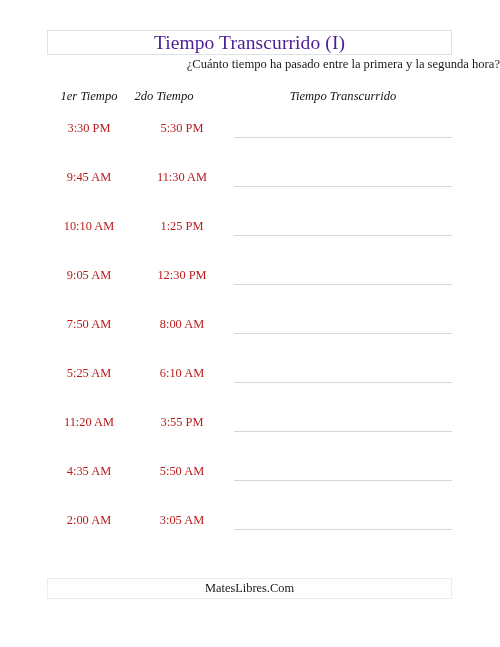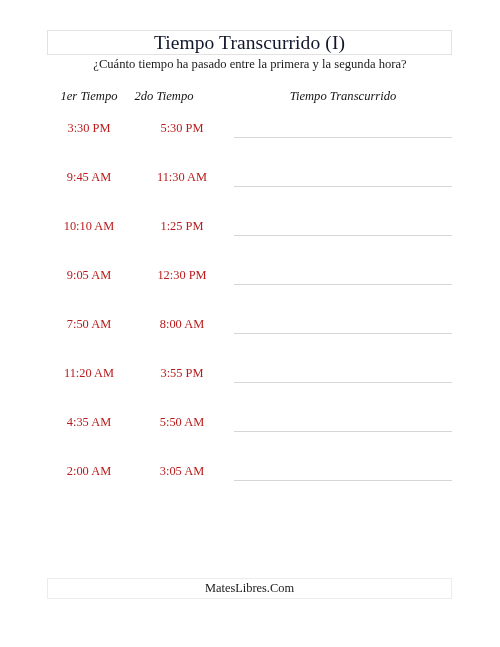--- a/index.html
+++ b/index.html
@@ -36,31 +36,31 @@
     background: #ffffff;
     display: flex;
     align-items: center;
     justify-content: center;
   }
   .title-text {
     font-size: 19.5px;
     font-weight: normal;
     line-height: 1;
     letter-spacing: 0.1px;
-    color: #0f172a;
+    color: #4c1d95;
     white-space: nowrap;
   }
 
   
   .subtitle {
     position: absolute;
     left: 0;
     top: 57px;
     width: 500px;
-    text-align: center;
+    text-align: right;
     font-size: 12.6px;
     line-height: 1.15;
     color: #1a1a1a;
     white-space: nowrap;
   }
 
   
   .headers {
     position: absolute;
     left: 0;
@@ -173,20 +173,25 @@
         <div class="cell-time t1">9:05 AM</div>
         <div class="cell-time t2">12:30 PM</div>
         <div class="answer-line"></div>
       </div>
       <div class="row">
         <div class="cell-time t1">7:50 AM</div>
         <div class="cell-time t2">8:00 AM</div>
         <div class="answer-line"></div>
       </div>
       <div class="row">
+        <div class="cell-time t1">5:25 AM</div>
+        <div class="cell-time t2">6:10 AM</div>
+        <div class="answer-line"></div>
+      </div>
+      <div class="row">
         <div class="cell-time t1">11:20 AM</div>
         <div class="cell-time t2">3:55 PM</div>
         <div class="answer-line"></div>
       </div>
       <div class="row">
         <div class="cell-time t1">4:35 AM</div>
         <div class="cell-time t2">5:50 AM</div>
         <div class="answer-line"></div>
       </div>
       <div class="row">

